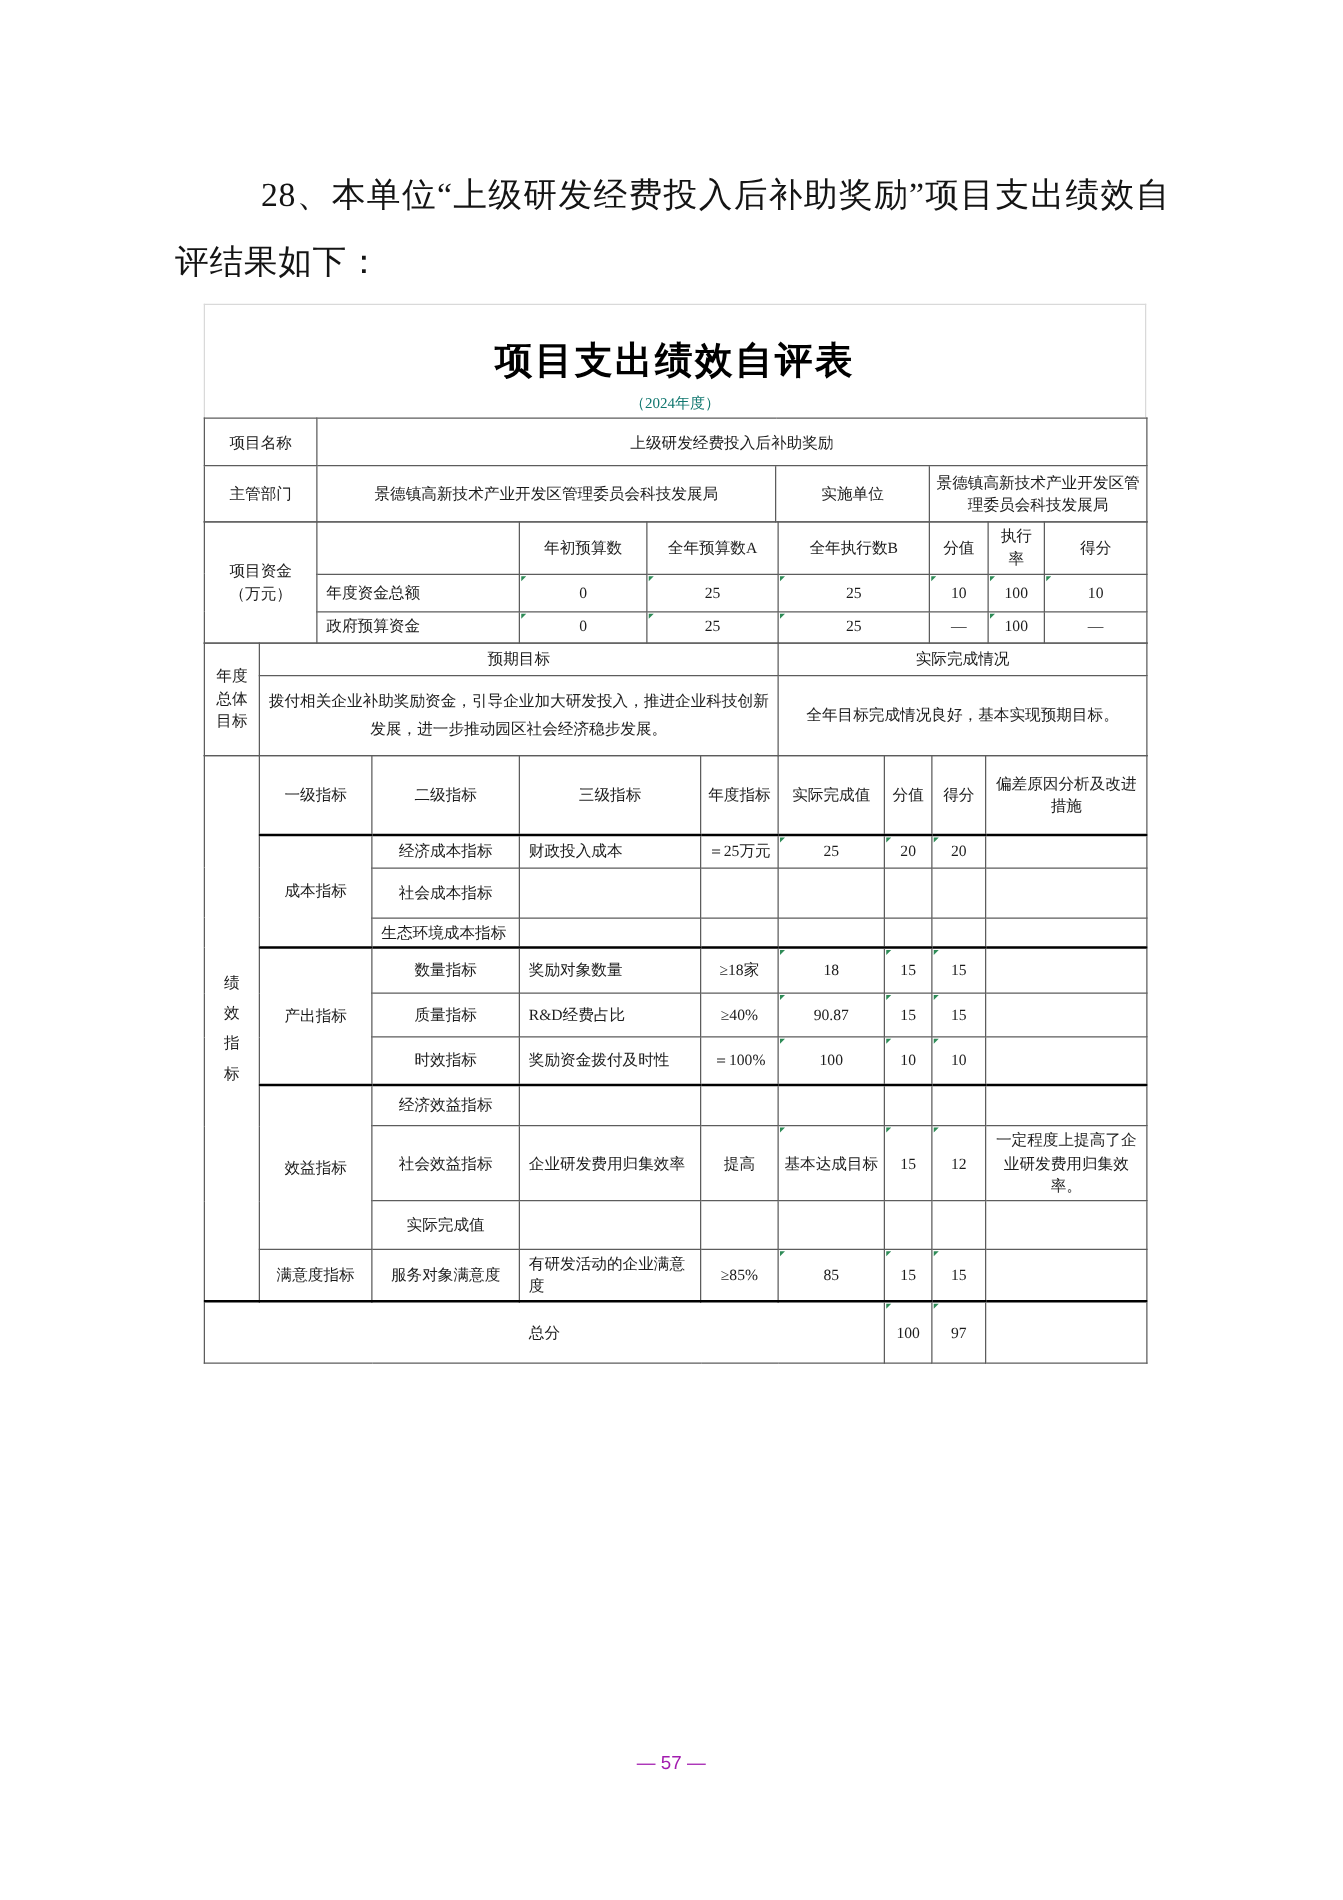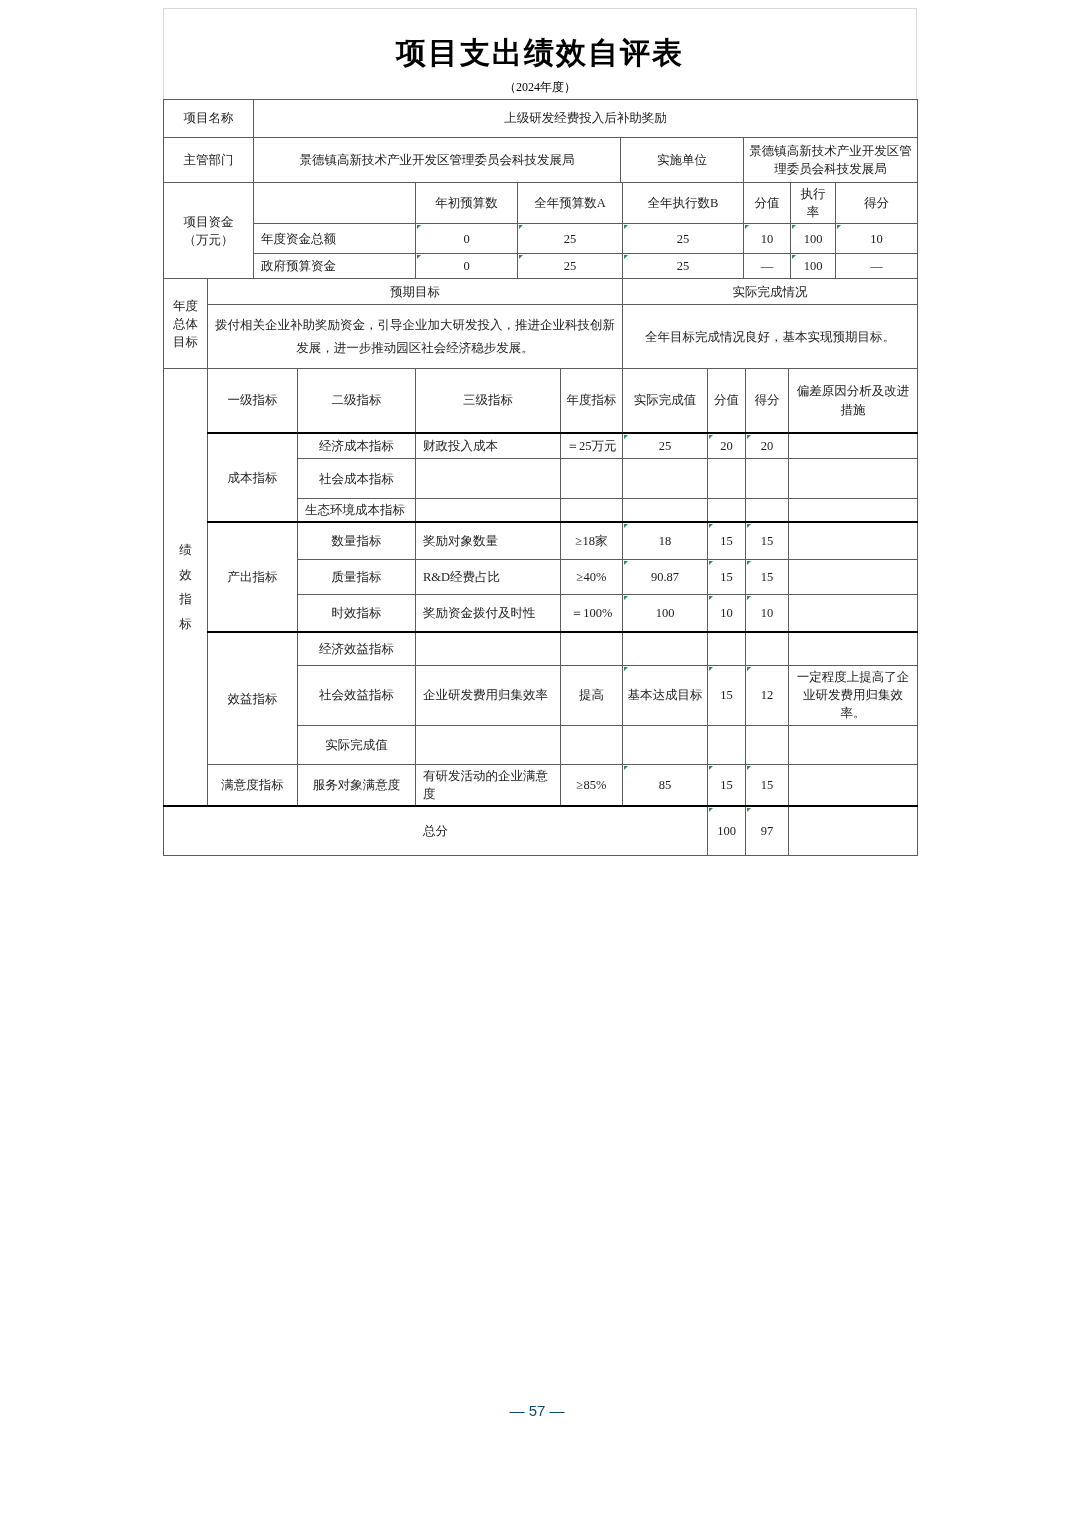--- a/index.html
+++ b/index.html
@@ -4,21 +4,21 @@
 <style>
   html,body{margin:0;padding:0;background:#fff;}
   .page{position:relative;width:1074px;height:1520px;background:#fff;overflow:hidden;
         font-family:"Liberation Serif","DejaVu Serif",serif;color:#111;}
   .heading{margin:0 0 0 140px;padding-top:130px;width:796px;
            font-size:27px;line-height:1.95;text-indent:2.55em;text-align:justify;
            letter-spacing:.5px;color:#141414;}
   .twrap{margin:8px 0 0 163px;width:754px;}
   .title-block{border:1px solid #d9d9d9;border-bottom:none;padding:24px 0 3px;text-align:center;}
   .t-title{font-size:30px;font-weight:bold;letter-spacing:2px;color:#000;}
-  .t-sub{font-size:12px;margin-top:5px;color:#000000;}
+  .t-sub{font-size:12px;margin-top:5px;color:#0f766e;}
   table{border-collapse:collapse;table-layout:fixed;width:754px;font-size:12.5px;}
   table + table{margin-top:-1px;}
   td{border:1px solid #5c5c5c;text-align:center;vertical-align:middle;
      padding:2px 4px;color:#1c1c1c;line-height:1.45;overflow:hidden;}
   .left{text-align:left;padding-left:7px;}
   .pre{white-space:pre-line;}
   .vcell{padding:0;}
   .v-one{width:15px;margin:0 auto;word-break:break-all;line-height:1.95;}
   .sep td{border-top:2px solid #000;}
   .info-r1{height:38px;} .info-r2{height:45px;}
@@ -27,27 +27,28 @@
   .g-c td{line-height:1.8;}
   .i-h{height:64px;}
   .r-c1{height:26px;} .r-c2{height:40px;} .r-c3{height:22px;}
   .r-p1{height:37px;} .r-p2{height:35px;} .r-p3{height:38px;}
   .r-b1{height:33px;} .r-b2{height:60px;} .r-b3{height:39px;}
   .r-m1{height:35px;} .r-total{height:49px;}
   .gm{position:relative;}
   .gm::before{content:"";position:absolute;top:1px;left:1px;
               border-top:4px solid #2e8b57;border-right:4px solid transparent;}
   .page-num{position:absolute;top:1402px;left:0;width:100%;text-align:center;
-            font-size:15px;color:#0c4a6e;font-family:"Liberation Sans","DejaVu Sans",sans-serif;}
+            font-size:15px;color:#a21caf;font-family:"Liberation Sans","DejaVu Sans",sans-serif;}
 </style>
 </head>
 <body>
 
 <div class="page">
 
+  <p class="heading">28、本单位“上级研发经费投入后补助奖励”项目支出绩效自评结果如下：</p>
 
   <div class="twrap">
 
     <div class="title-block">
       <div class="t-title">项目支出绩效自评表</div>
       <div class="t-sub">（2024年度）</div>
     </div>
 
     <table>
       <colgroup>

